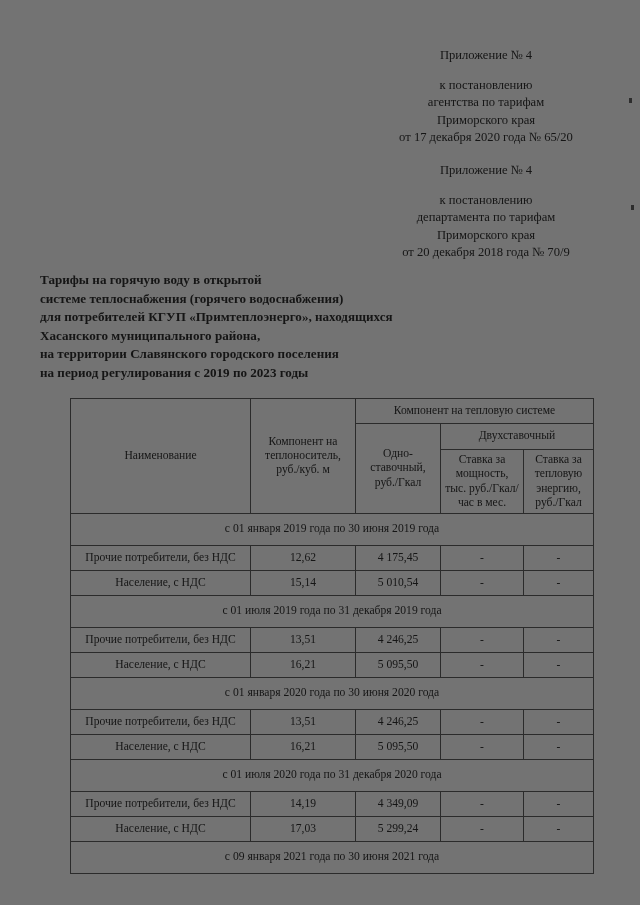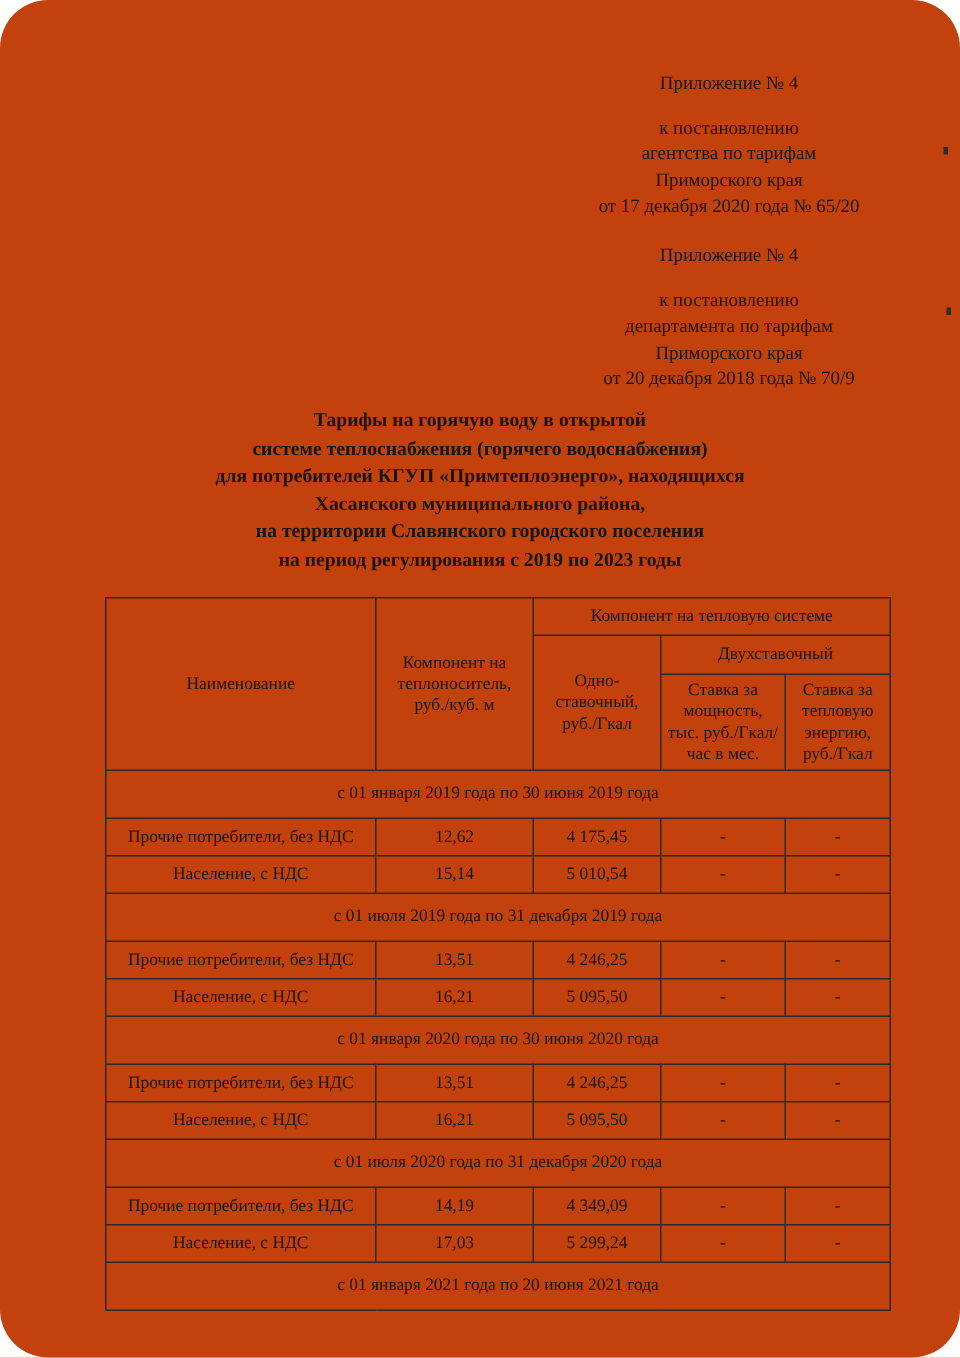--- a/index.html
+++ b/index.html
@@ -15,22 +15,21 @@
     font-family: "Liberation Serif", "DejaVu Serif", serif;
     color: #151515;
     overflow: hidden;
   }
 
   .page {
     position: absolute;
     inset: 0;
     width: 640px;
     height: 905px;
-    background: #c2410c;
-    border-radius: 32px;
+    background: #737373;
   }
 
   
   .approval-block {
     position: absolute;
     left: 372px;
     width: 228px;
     text-align: center;
     font-size: 12.6px;
     line-height: 17.2px;
@@ -44,21 +43,20 @@
   }
   #approval-1 { top: 47px; }
   #approval-2 { top: 162px; }
 
   
   .doc-title {
     position: absolute;
     top: 271px;
     left: 40px;
     width: 560px;
-    text-align: center;
     font-weight: bold;
     font-size: 13.1px;
     line-height: 18.6px;
   }
   .doc-title .t-line { white-space: nowrap; }
 
   
   .tariff-table {
     position: absolute;
     top: 398px;
@@ -244,21 +242,21 @@
       </tr>
       <tr class="data-row">
         <td class="cell-name">Население, с НДС</td>
         <td class="cell-num">17,03</td>
         <td class="cell-num">5 299,24</td>
         <td class="cell-dash">-</td>
         <td class="cell-dash">-</td>
       </tr>
 
       <tr class="period-row">
-        <td colspan="5">с 01 января 2021 года по 20 июня 2021 года</td>
+        <td colspan="5">с 09 января 2021 года по 30 июня 2021 года</td>
       </tr>
 
     </tbody>
   </table>
 
   <div class="scan-mark" id="scan-mark-1"></div>
   <div class="scan-mark" id="scan-mark-2"></div>
 
 </div>
 

